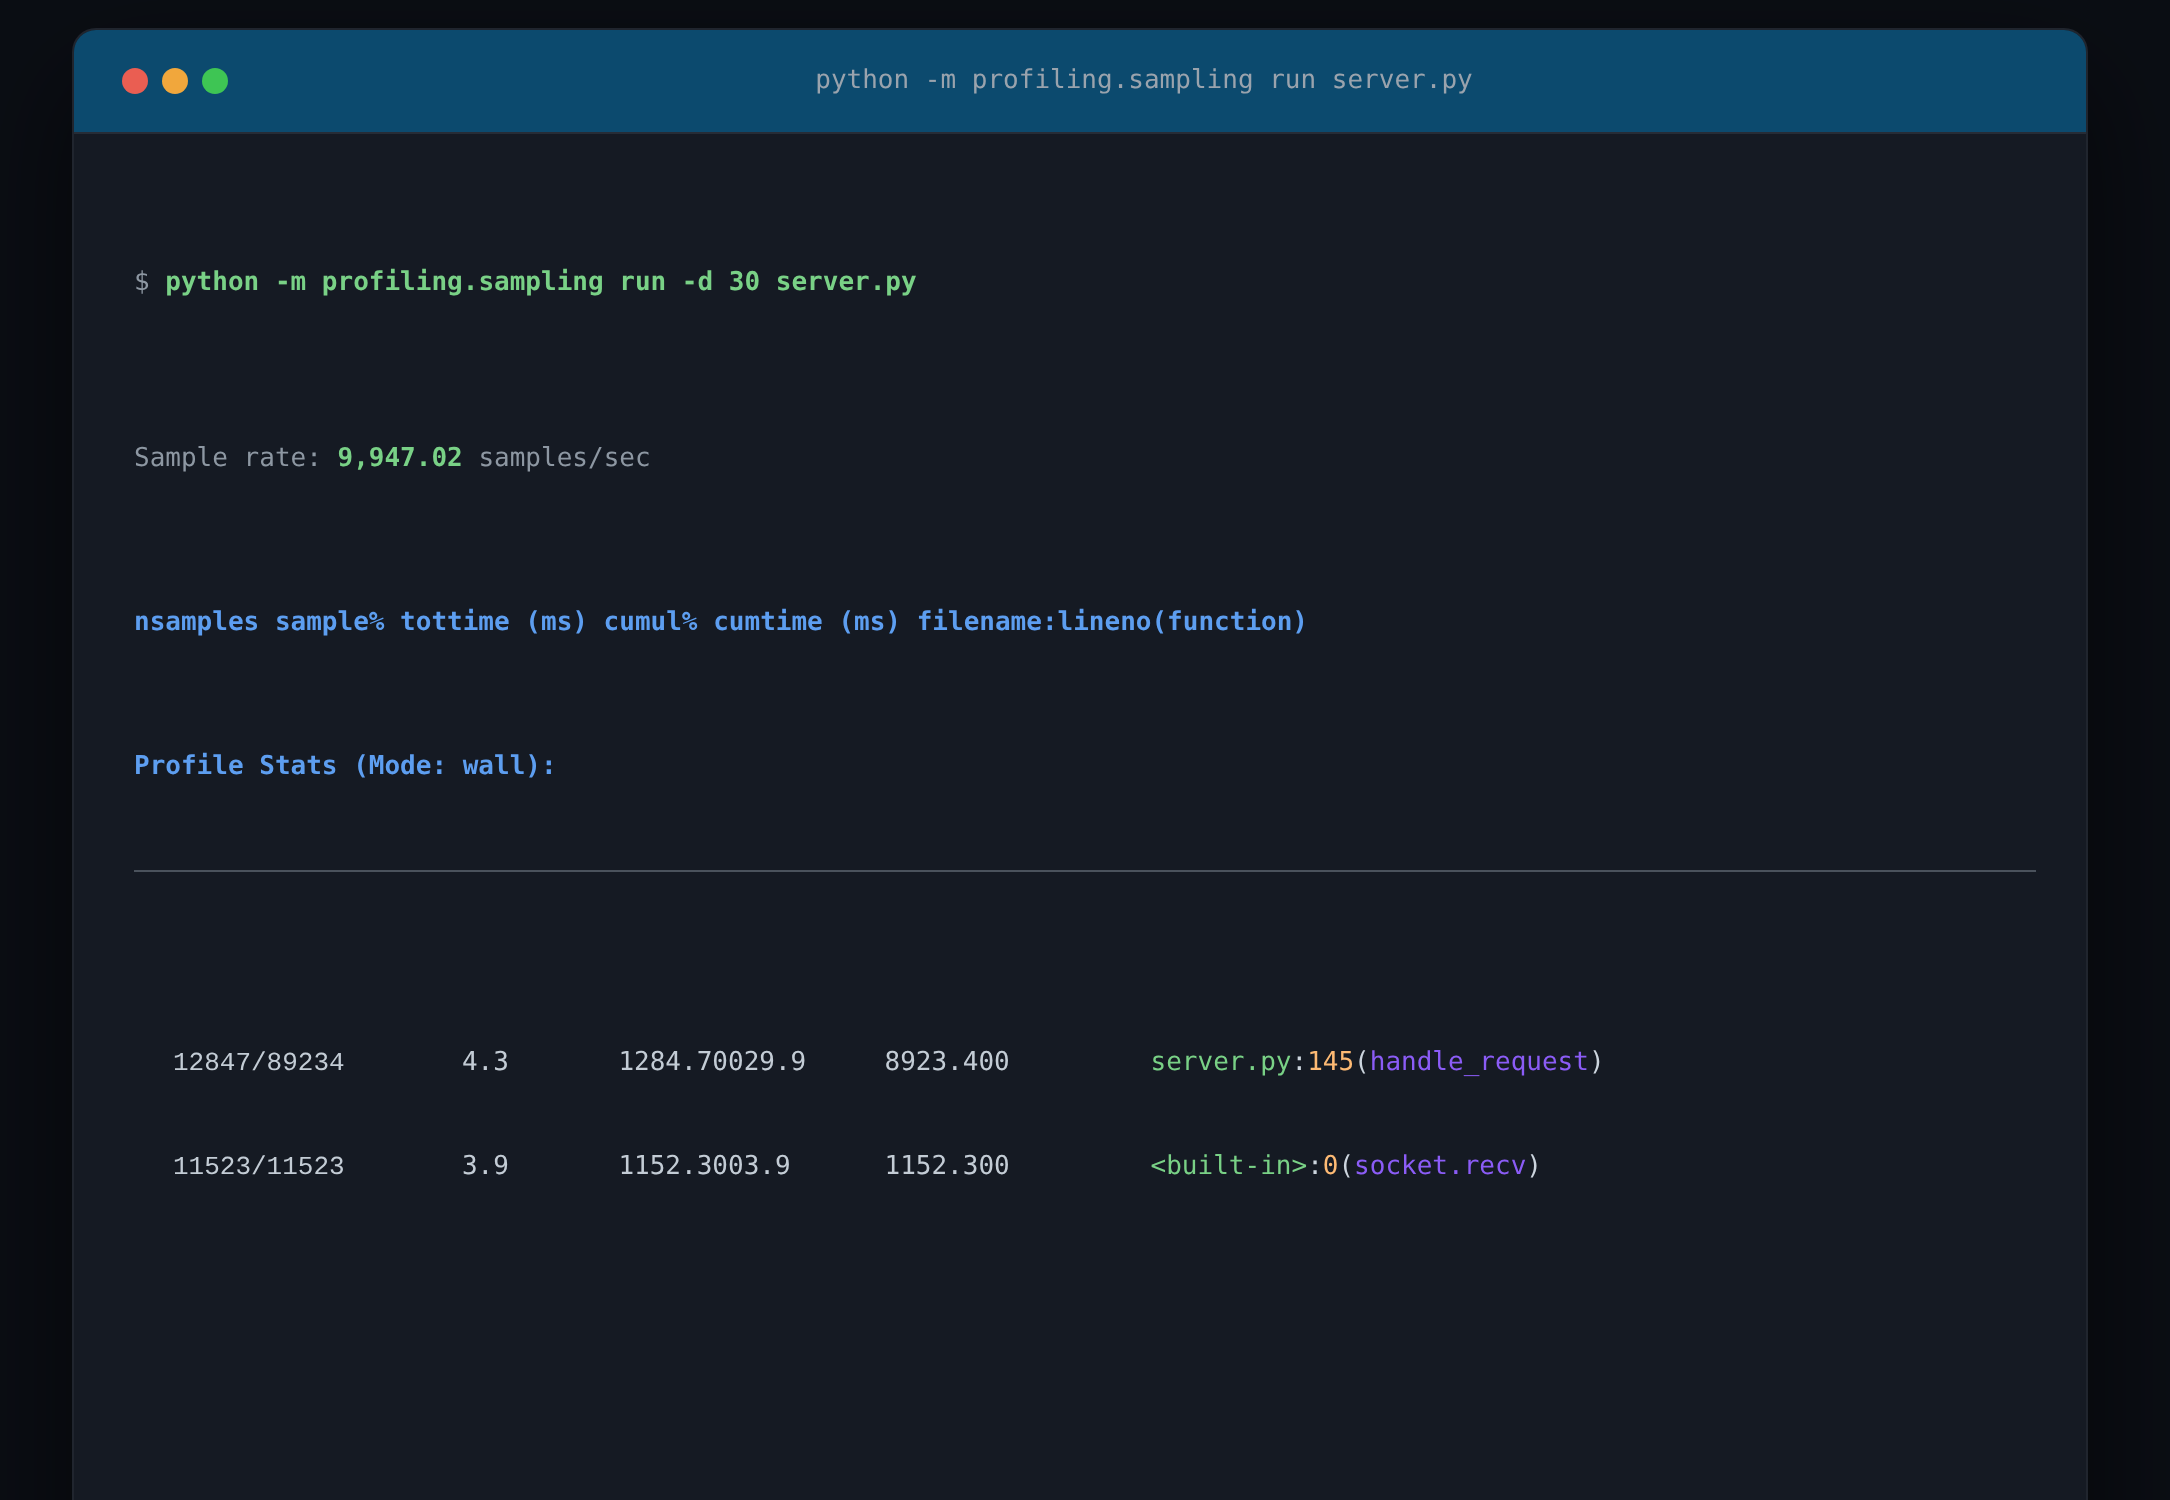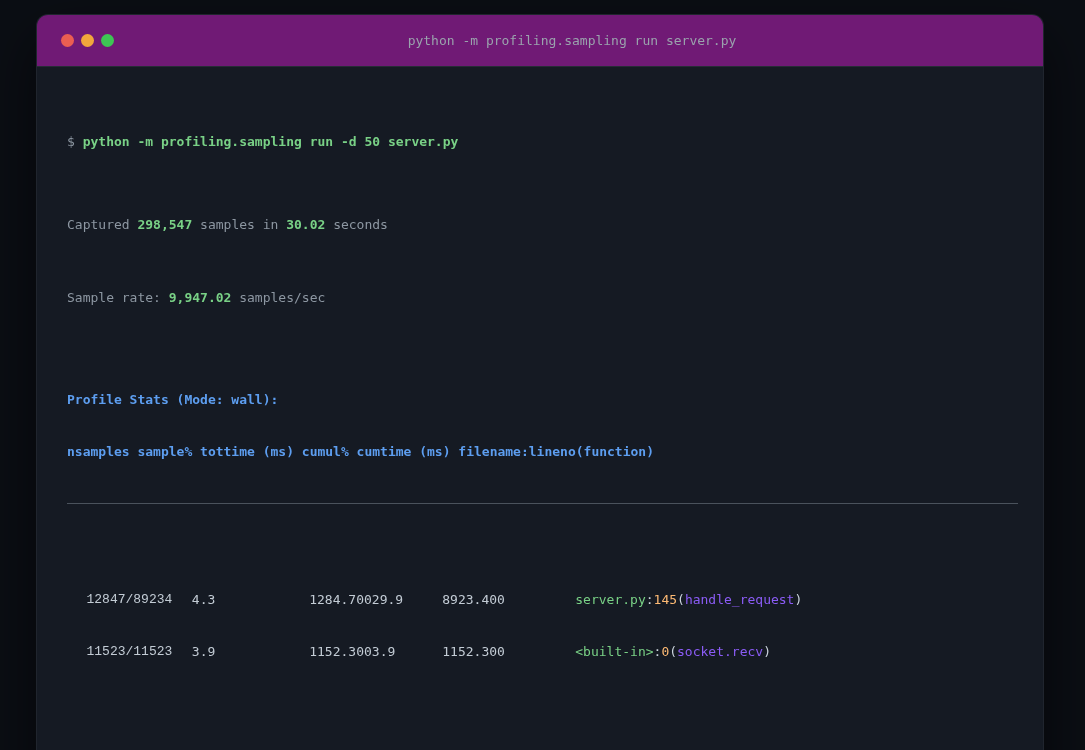--- a/index.html
+++ b/index.html
@@ -15,21 +15,21 @@
     left: 36px; top: 14px;
     width: 1008px; height: 790px;
     background: #151a23;
     border: 1px solid rgba(255,255,255,0.05);
     border-radius: 12px;
     box-shadow: 0 24px 60px rgba(0,0,0,0.55);
     overflow: hidden;
   }
   .titlebar {
     height: 52px;
-    background: #701a75;
+    background: #0c4a6e;
     border-bottom: 1px solid #262c36;
     position: relative;
     display: flex;
     align-items: center;
   }
   .lights { display: flex; gap: 7px; padding-left: 24px; position: relative; z-index: 2; }
   .light { width: 13px; height: 13px; border-radius: 50%; display: inline-block; }
   .light.red    { background: #ea5e52; }
   .light.yellow { background: #f1a73c; }
   .light.grn    { background: #3ec554; }
@@ -62,50 +62,49 @@
   .l-eff      { margin-top: 6px; }
   .l-profile  { margin-top: 20px; }
   .divider {
     border-top: 1px solid #4a525c;
     margin: 10px 0;
     height: 0;
   }
   .trow { display: flex; line-height: 22px; }
   .c  { display: block; }
   .c1 { width: 16ch; text-align: center; font-family: Liberation Mono, monospace; }
-  .c2 { width: 8ch;  text-align: left; }
+  .c2 { width: 8ch;  text-align: right; }
   .c3 { width: 15ch; text-align: right; }
   .c4 { width: 9ch;  text-align: left; }
   .c5 { width: 15ch; text-align: left; }
   .c6 { padding-left: 2ch; }
 </style>
 </head>
 <body>
 
 <div class="window">
   <div class="titlebar">
     <div class="lights">
       <span class="light red"></span>
       <span class="light yellow"></span>
       <span class="light grn"></span>
     </div>
     <div class="titletext">python -m profiling.sampling run server.py</div>
   </div>
 
   <div class="content">
 
-    <div class="line l-cmd"><span class="dim">$ </span><span class="greenb">python -m profiling.sampling run -d 50 server.py</span></div>
+    <div class="line l-cmd"><span class="dim">$ </span><span class="greenb">python -m profiling.sampling run -d 30 server.py</span></div>
 
-    <div class="line l-captured"><span class="dim">Captured </span><span class="greenb">298,547</span><span class="dim"> samples in </span><span class="greenb">30.02</span><span class="dim"> seconds</span></div>
 
     <div class="line l-rate"><span class="dim">Sample rate: </span><span class="greenb">9,947.02</span><span class="dim"> samples/sec</span></div>
 
 
+    <div class="line bluehd">nsamples sample% tottime (ms) cumul% cumtime (ms) filename:lineno(function)</div>
     <div class="line l-profile bluehd">Profile Stats (Mode: wall):</div>
-    <div class="line bluehd">nsamples sample% tottime (ms) cumul% cumtime (ms) filename:lineno(function)</div>
     <div class="divider"></div>
 
     <div>
       <div class="trow"><span class="c c1">12847/89234</span><span class="c c2">4.3</span><span class="c c3">1284.700</span><span class="c c4">29.9</span><span class="c c5">8923.400</span><span class="c c6"><span class="green">server.py</span><span class="lite">:</span><span class="orange">145</span><span class="lite">(</span><span class="bluefn">handle_request</span><span class="lite">)</span></span></div>
       <div class="trow"><span class="c c1">11523/11523</span><span class="c c2">3.9</span><span class="c c3">1152.300</span><span class="c c4">3.9</span><span class="c c5">1152.300</span><span class="c c6"><span class="green">&lt;built-in&gt;</span><span class="lite">:</span><span class="orange">0</span><span class="lite">(</span><span class="bluefn">socket.recv</span><span class="lite">)</span></span></div>
       
       
       
       
       

